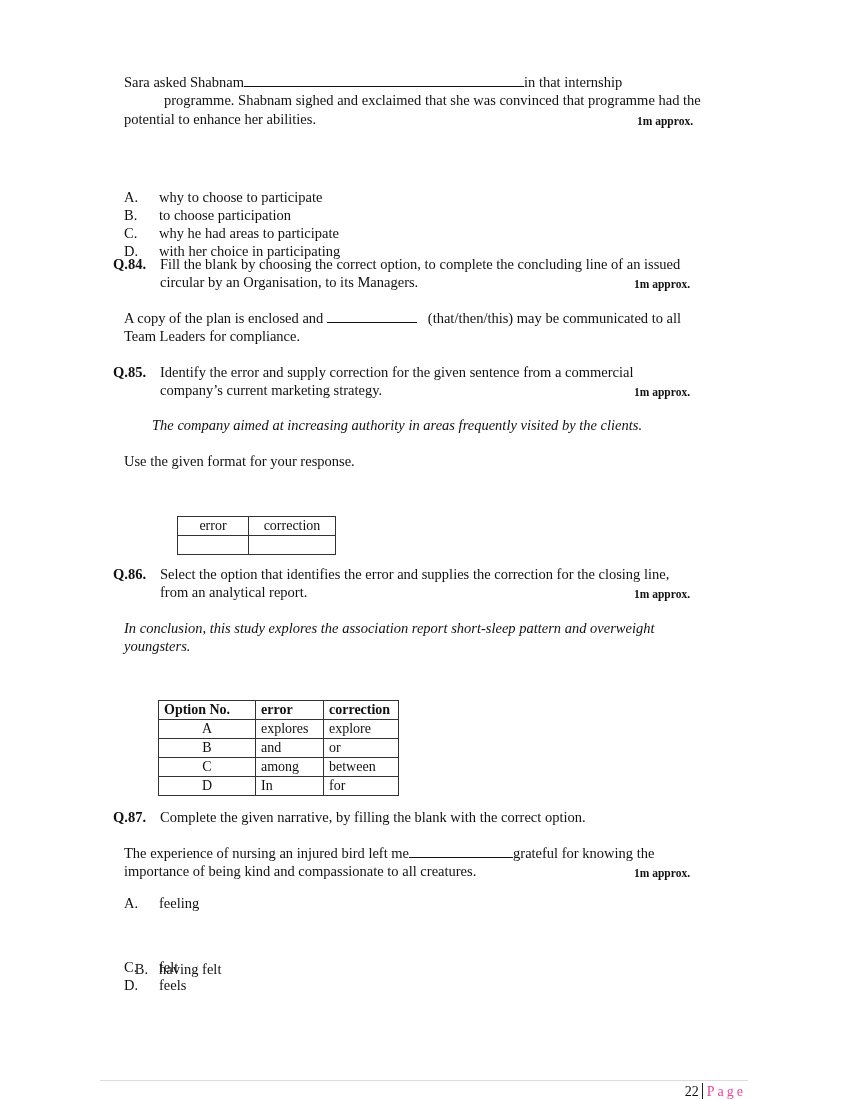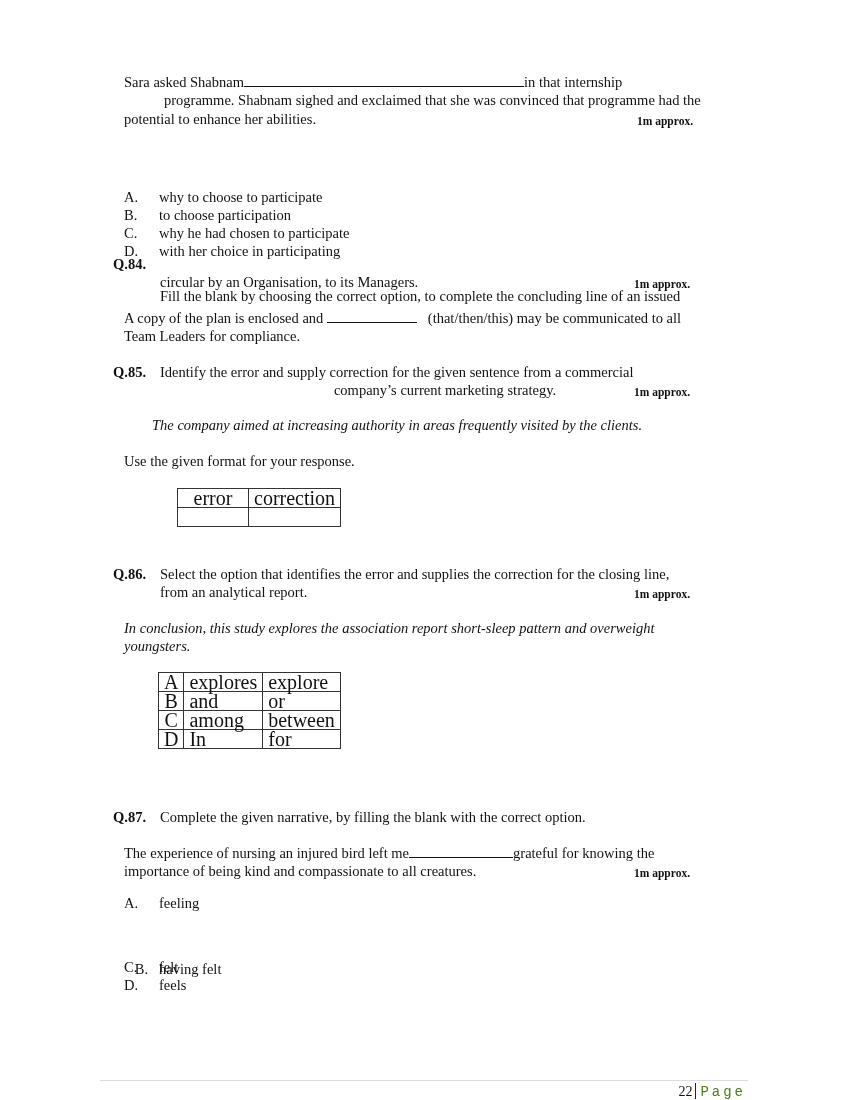--- a/index.html
+++ b/index.html
@@ -10,64 +10,64 @@
     }
     .abs { position: absolute; }
     .para { position: absolute; left: 124px; width: 600px; }
     .marks { position: absolute; font-weight: bold; font-size: 11.5px; }
     .qnum { position: absolute; left: 113px; font-weight: bold; }
     .qtext { position: absolute; left: 160px; width: 570px; }
     .opt { position: absolute; left: 124px; height: 18px; margin-top: 24px; }
     .opt .letter { display: inline-block; width: 35px; }
     .blank { display: inline-block; border-bottom: 1px solid #111; vertical-align: baseline; height: 12px; }
     .italic { font-style: italic; }
-    table.grid { position: absolute; border-collapse: collapse; font-size: 20px; }
+    table.grid { position: absolute; border-collapse: collapse; font-size: 14px; margin-top: 28px; }
     table.grid td, table.grid th {
       border: 1px solid #333; padding: 0 5px; height: 18px; line-height: 18px;
       font-weight: normal; text-align: left;
     }
     table.grid th.b { font-weight: bold; }
     table.grid .c { text-align: center; }
     .footer-line { position: absolute; left: 100px; top: 1080px; width: 648px; height: 1px; background: #dcdcdc; }
     .footer { position: absolute; right: 104px; top: 1083px; font-size: 14px; }
     .footer .pn { font-weight: normal; }
     .footer .sep { display: inline-block; width: 1px; height: 16px; background: #222; vertical-align: -3px; margin: 0 4px 0 3px; }
-    .footer .pg { color: #4d7c0f; letter-spacing: 3px; font-family: Liberation Mono, monospace; }
+    .footer .pg { color: #ec4899; letter-spacing: 3px; }
   </style>
 </head>
 <body>
 
 <div class="para" style="top:73px;">
   <span>Sara asked Shabnam</span><span class="blank" style="width:280px;"></span><span>in that internship</span>
 </div>
 <div class="para" style="top:91px; width:610px;margin-left:40px;">programme. Shabnam sighed and exclaimed that she was convinced that programme had the</div>
 <div class="para" style="top:110px;">potential to enhance her abilities.</div>
 <div class="marks" style="left:637px; top:112px;">1m approx.</div>
 
 <div>
   <div class="opt" style="top:164px;"><span class="letter">A.</span><span>why to choose to participate</span></div>
   <div class="opt" style="top:182px;"><span class="letter">B.</span><span>to choose participation</span></div>
-  <div class="opt" style="top:200px;"><span class="letter">C.</span><span>why he had chosen to participate</span></div>
+  <div class="opt" style="top:200px;"><span class="letter">C.</span><span>why he had areas to participate</span></div>
   <div class="opt" style="top:218px;"><span class="letter">D.</span><span>with her choice in participating</span></div>
 </div>
 
 <div class="qnum" style="top:255px;">Q.84.</div>
-<div class="qtext" style="top:255px;margin-top:32px;">Fill the blank by choosing the correct option, to complete the concluding line of an issued</div>
+<div class="qtext" style="top:255px;">Fill the blank by choosing the correct option, to complete the concluding line of an issued</div>
 <div class="qtext" style="top:273px;">circular by an Organisation, to its Managers.</div>
 <div class="marks" style="left:634px; top:275px;">1m approx.</div>
 <div class="para" style="top:309px; width:610px;">
   <span>A copy of the plan is enclosed and</span>
   <span class="blank" style="width:90px;"></span>&nbsp;&nbsp;
   <span>(that/then/this) may be communicated to all</span>
 </div>
 <div class="para" style="top:327px;">Team Leaders for compliance.</div>
 
 <div class="qnum" style="top:363px;">Q.85.</div>
 <div class="qtext" style="top:363px;">Identify the error and supply correction for the given sentence from a commercial</div>
-<div class="qtext" style="top:381px;text-align:center;">company’s current marketing strategy.</div>
+<div class="qtext" style="top:381px;">company’s current marketing strategy.</div>
 <div class="marks" style="left:634px; top:383px;">1m approx.</div>
 <div class="abs italic" style="left:152px; top:416px; width:590px;">The company aimed at increasing authority in areas frequently visited by the clients.</div>
 <div class="para" style="top:452px;">Use the given format for your response.</div>
 
 <table class="grid" style="left:177px; top:488px;">
   <tbody>
       <tr>
     <th class="c" style="width:60px;">error</th>
     <th class="c" style="width:76px;">correction</th>
   </tr>
@@ -80,20 +80,25 @@
 
 <div class="qnum" style="top:565px;">Q.86.</div>
 <div class="qtext" style="top:565px;">Select the option that identifies the error and supplies the correction for the closing line,</div>
 <div class="qtext" style="top:583px;">from an analytical report.</div>
 <div class="marks" style="left:634px; top:585px;">1m approx.</div>
 <div class="para italic" style="top:619px; width:610px;">In conclusion, this study explores the association report short-sleep pattern and overweight</div>
 <div class="para italic" style="top:637px;">youngsters.</div>
 
 <table class="grid" style="left:158px; top:672px;">
   <tbody>
+      <tr>
+    <th class="b" style="width:86px;">Option No.</th>
+    <th class="b" style="width:57px;">error</th>
+    <th class="b" style="width:64px;">correction</th>
+  </tr>
   <tr>
     <td class="c">A</td>
     <td>explores</td>
     <td>explore</td>
   </tr>
   <tr>
     <td class="c">B</td>
     <td>and</td>
     <td>or</td>
   </tr>

